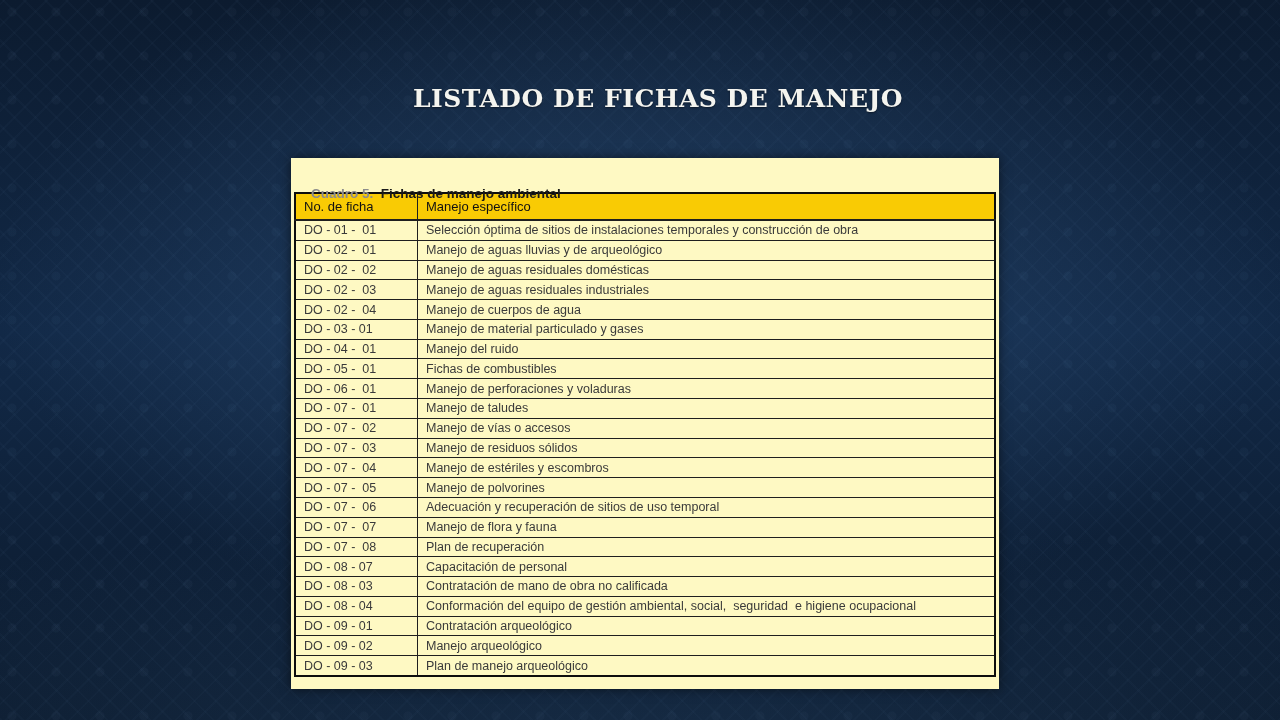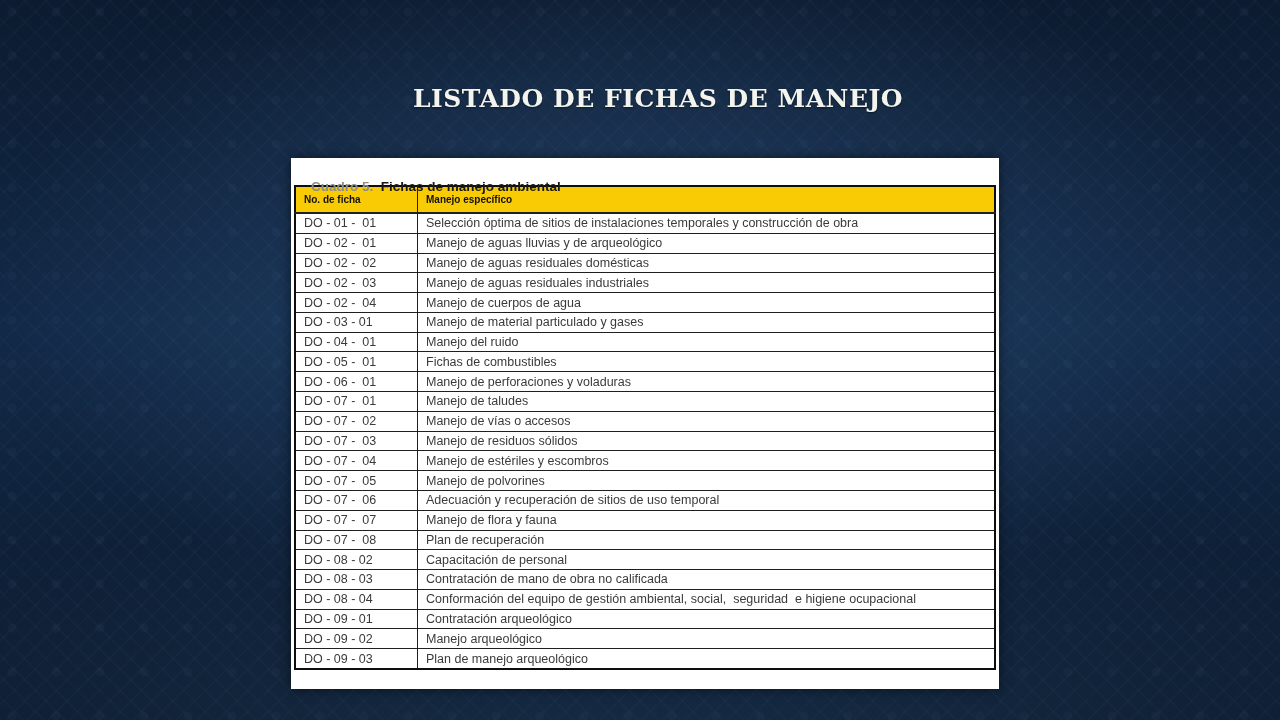--- a/index.html
+++ b/index.html
@@ -38,23 +38,23 @@
     text-shadow: 0 1px 2px rgba(0,0,0,0.45);
     padding-left: 36px;
   }
 
   .table-panel {
     position: absolute;
     left: 291px;
     top: 158px;
     width: 708px;
     height: 531px;
-    background: #ffffff;
+    background: #fef9c3;
     box-sizing: border-box;
-    padding: 3px 3px 3px 3px;
+    padding: 10px 3px 3px 3px;
     box-shadow: 0 0 10px rgba(0,0,0,0.55);
   }
 
   .table-caption {
     height: 20px;
     padding: 3px 0 1px 2px;
     font-size: 13.5px;
     font-weight: bold;
     white-space: pre;
   }
@@ -68,22 +68,22 @@
     border: 2px solid #0d0d0d;
   }
   table.fichas th, table.fichas td {
     border: 1px solid #1f1f1f;
     text-align: left;
     vertical-align: middle;
   }
   table.fichas th {
     background: #f9cb04;
     color: #111111;
-    font-size: 10px;
-    font-weight: bold;
+    font-size: 13px;
+    font-weight: normal;
     padding: 5px 0 5px 8px;
     line-height: 15px;
     border-bottom-width: 2px;
   }
   table.fichas td {
     color: #3a3a3a;
     font-size: 12.5px;
     line-height: 14px;
     padding: 2.4px 0 2.4px 8px;
   }
@@ -172,21 +172,21 @@
         </tr>
         <tr>
           <td class="col-ficha">DO - 07 -  07</td>
           <td class="col-manejo">Manejo de flora y fauna</td>
         </tr>
         <tr>
           <td class="col-ficha">DO - 07 -  08</td>
           <td class="col-manejo">Plan de recuperación</td>
         </tr>
         <tr>
-          <td class="col-ficha">DO - 08 - 02</td>
+          <td class="col-ficha">DO - 08 - 07</td>
           <td class="col-manejo">Capacitación de personal</td>
         </tr>
         <tr>
           <td class="col-ficha">DO - 08 - 03</td>
           <td class="col-manejo">Contratación de mano de obra no calificada</td>
         </tr>
         <tr>
           <td class="col-ficha">DO - 08 - 04</td>
           <td class="col-manejo">Conformación del equipo de gestión ambiental, social,  seguridad  e higiene ocupacional</td>
         </tr>

